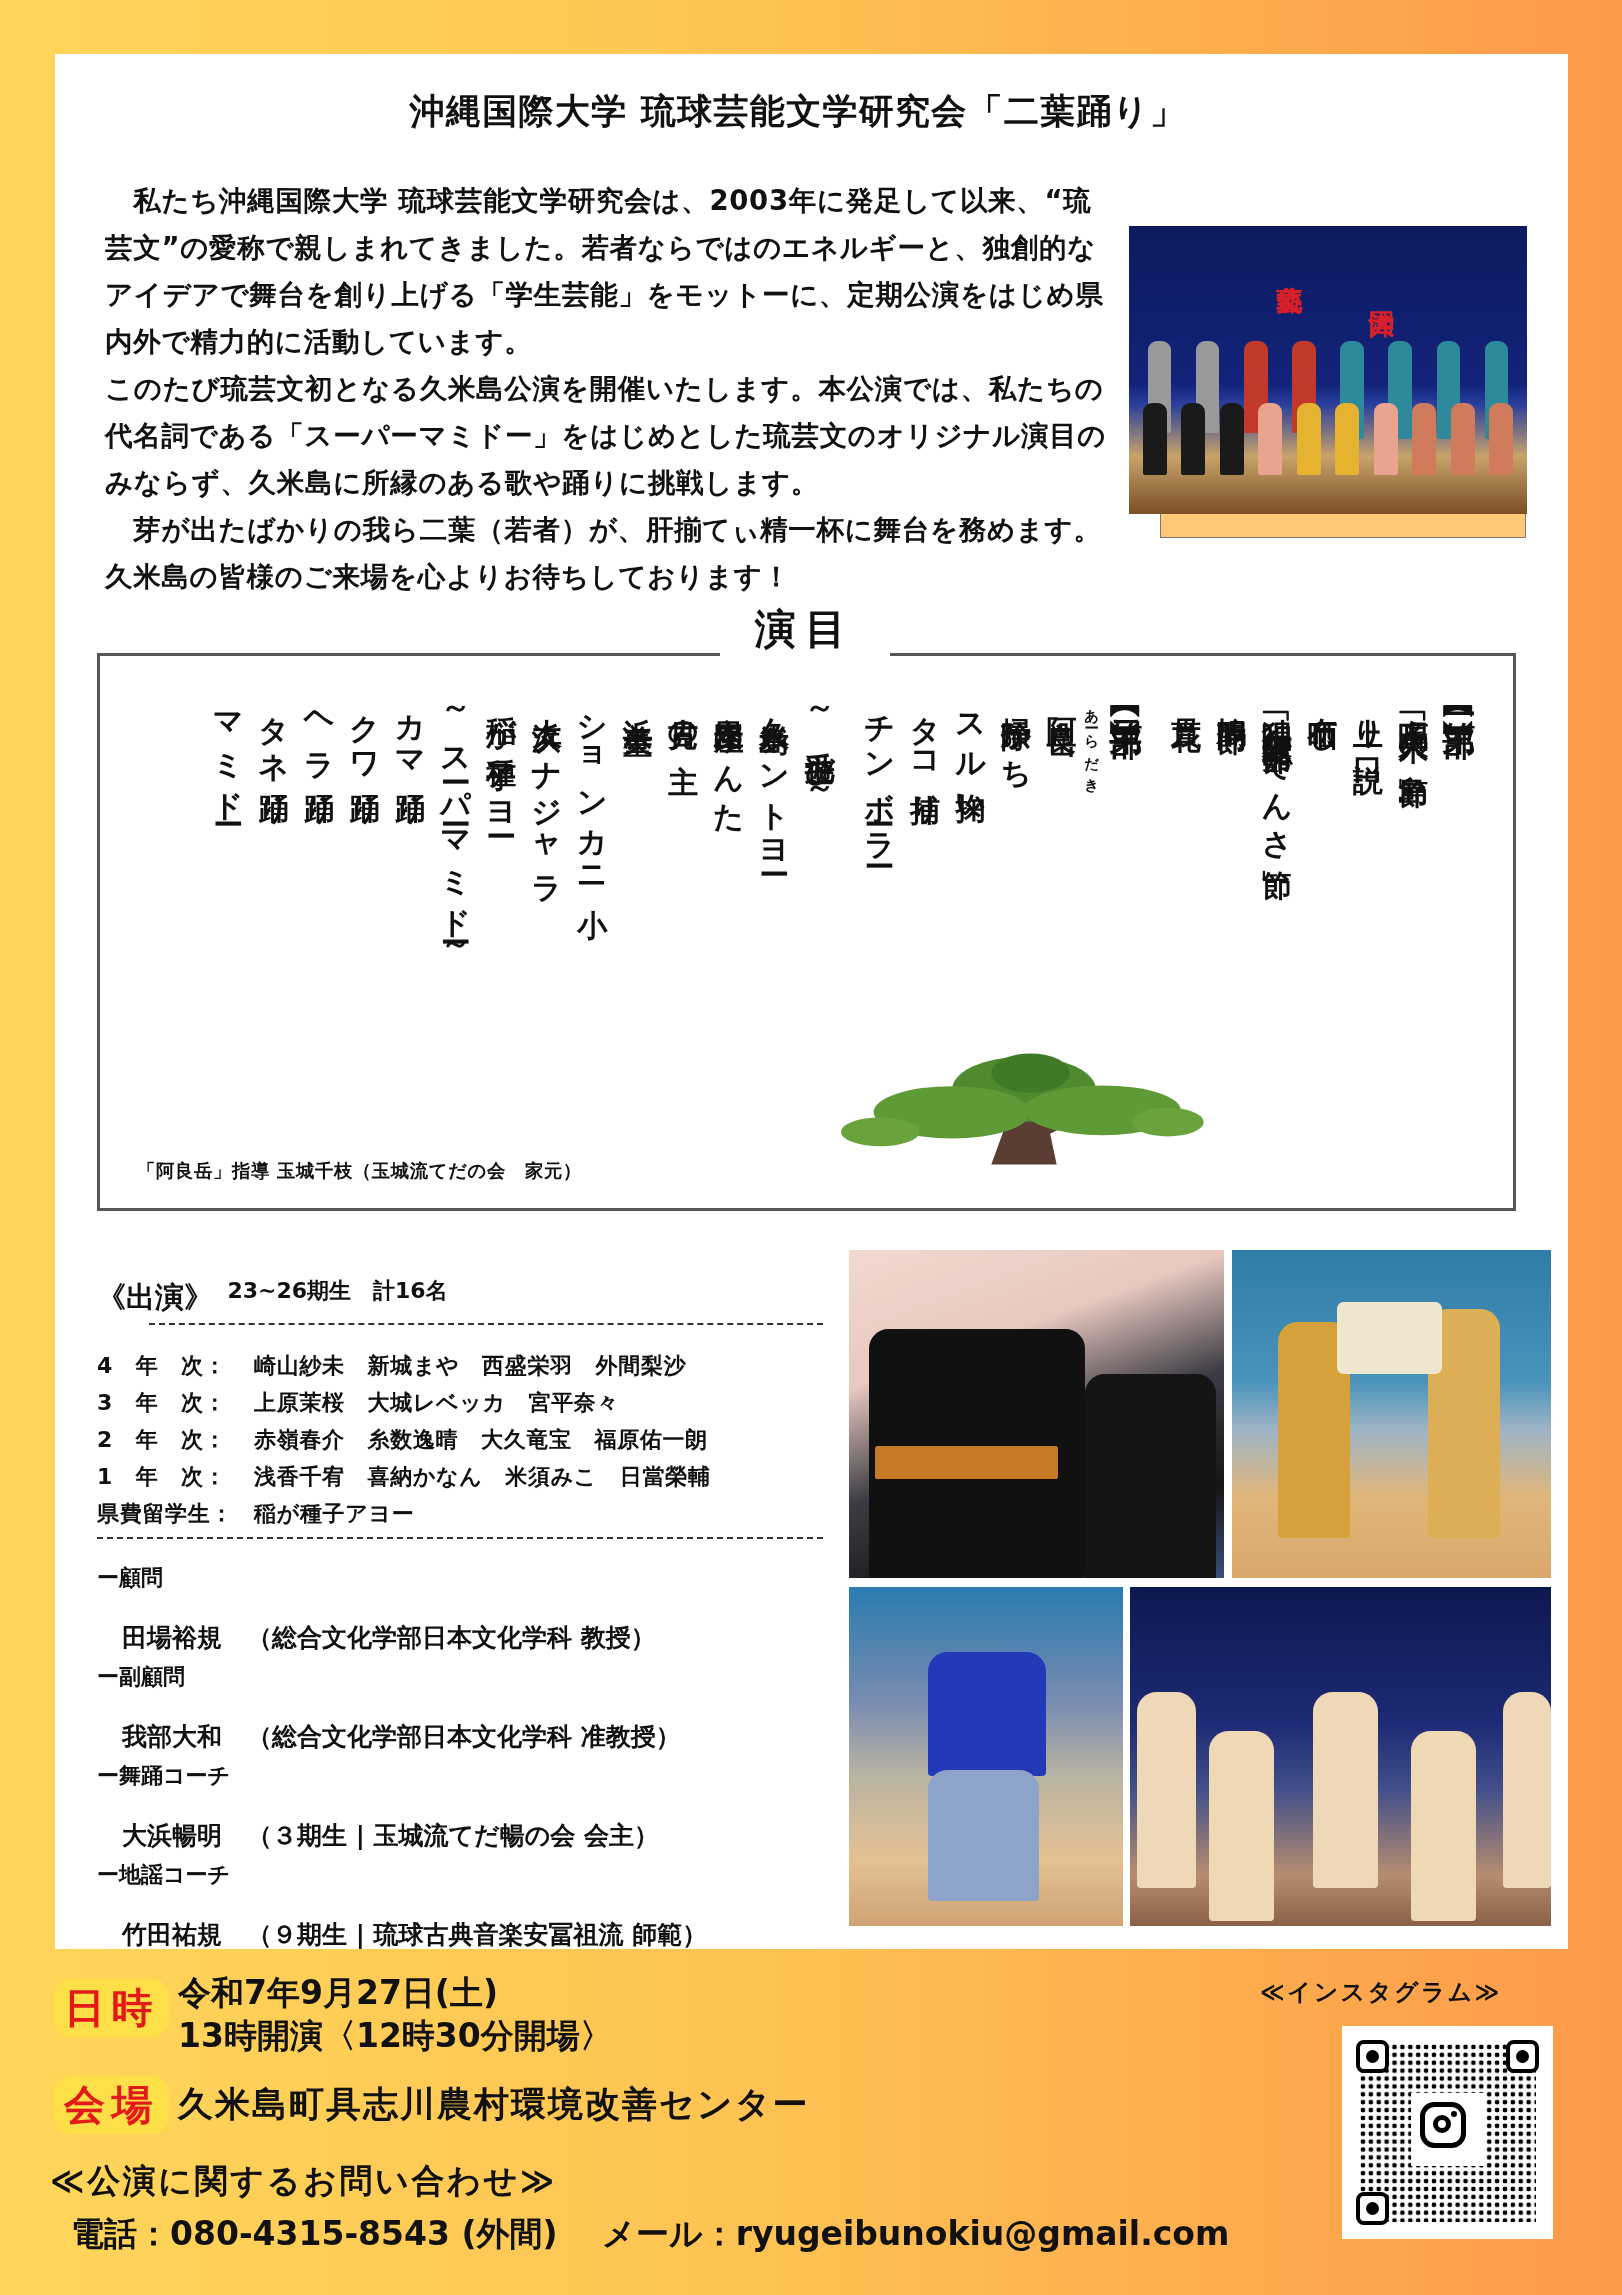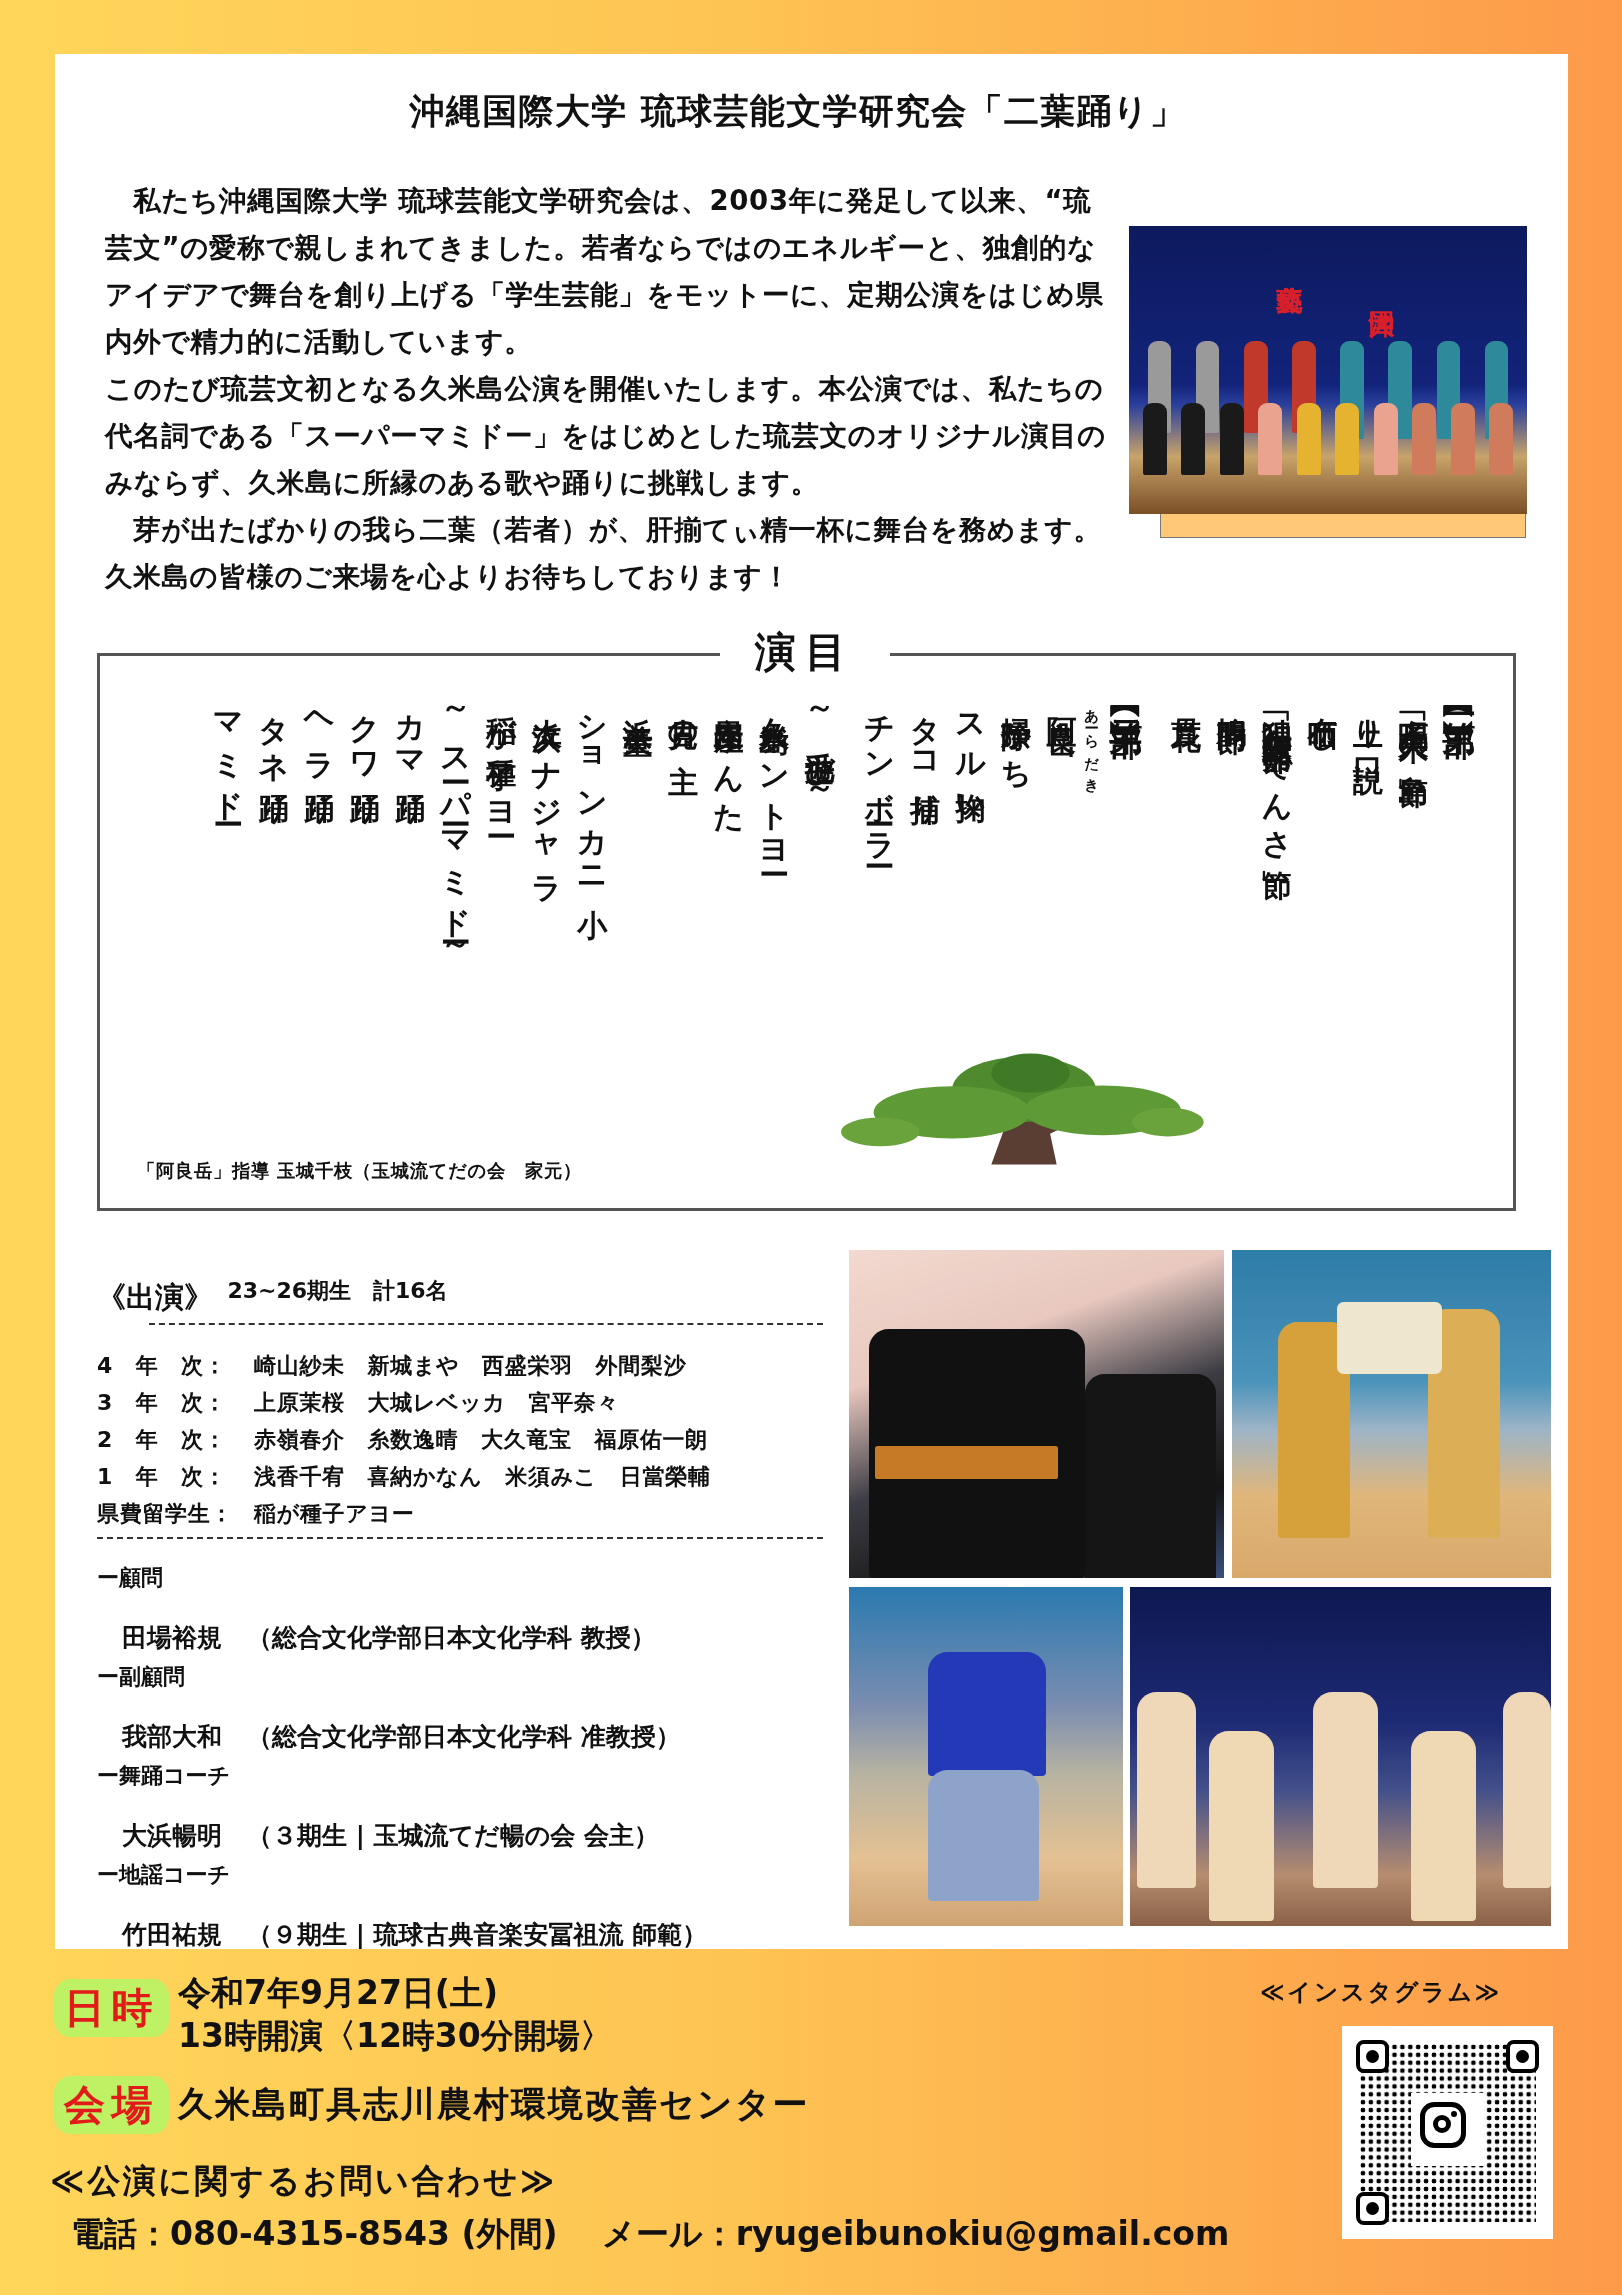--- a/index.html
+++ b/index.html
@@ -33,21 +33,21 @@
   .hero .banner2 { position:absolute; top:65px; left:236px; color:#d8202a; font-weight:bold; font-size:26px; writing-mode:vertical-rl; }
   .hero .row { position:absolute; left:6.5px; right:6.5px; display:flex; justify-content:space-around; }
   .hero .row span { display:block; width:23.6px; border-radius:9.2px 9.2px 2.6px 2.6px; }
 
   
   .prog-box {
     position:absolute; left:97px; top:653px; width:1419px; height:558px;
     border:3.9px solid #555; border-top:3.9px solid #555; box-sizing:border-box;
   }
   .prog-title {
-    position:absolute; left:720px; top:623px; width:170px; height:59px; background:#fff;
+    position:absolute; left:720px; top:600px; width:170px; height:59px; background:#fff;
     display:flex; align-items:center; justify-content:center;
     font-size:41px; font-weight:bold; letter-spacing:9.2px;
   }
   .prog-cols {
     position:absolute; right:144px; top:694px; height:497px;
     display:flex; flex-direction:row-reverse; gap:6.5px;
   }
   .vcol {
     writing-mode:vertical-rl; text-orientation:upright;
     font-size:30px; line-height:39px; font-weight:bold; letter-spacing:3.9px; white-space:nowrap;
@@ -83,21 +83,21 @@
   
   .ph { position:absolute; overflow:hidden; }
   .ph1 { left:849px; top:1250px; width:375px; height:328px; background:linear-gradient(160deg,#f2d9cf 0%, #e8c8bf 30%, #3c3c44 55%, #151515 80%, #3a4f7c 100%); }
   .ph2 { left:1232px; top:1250px; width:319px; height:328px; background:linear-gradient(180deg,#2e7ca8 0%, #4a93bb 40%, #9fb4c6 55%, #e0b67a 75%, #d9a86b 100%); }
   .ph3 { left:849px; top:1587px; width:274px; height:339px; background:linear-gradient(180deg,#2a7ab0 0%, #7b8db0 35%, #b7b3a2 55%, #e4c193 80%, #cfa474 100%); }
   .ph4 { left:1130px; top:1587px; width:421px; height:339px; background:linear-gradient(180deg,#0e1850 0%, #1d2a75 40%, #43508a 60%, #b78d6f 85%, #8a6147 100%); }
   .fig { position:absolute; border-radius:19.6px 19.6px 3.9px 3.9px; }
 
   
   .badge {
-    position:absolute; width:115px; height:58px; background:#bef264; border-radius:17px;
+    position:absolute; width:115px; height:58px; background:#fde047; border-radius:17px;
     display:flex; align-items:center; justify-content:center; color:#e21a1a;
     font-size:41px; font-weight:bold; letter-spacing:6.5px;
   }
   .when-1 { position:absolute; left:178px; top:1971px; font-size:33px; font-weight:bold; }
   .when-2 { position:absolute; left:178px; top:2014px; font-size:33px; font-weight:bold; }
   .venue  { position:absolute; left:178px; top:2081px; font-size:35px; font-weight:bold; letter-spacing:2px; }
   .inq-h  { position:absolute; left:50px; top:2159px; font-size:33px; font-weight:bold; letter-spacing:2.6px; }
   .inq    { position:absolute; left:71px; top:2212px; font-size:33px; font-weight:bold; white-space:pre; }
   .ig-label { position:absolute; left:1260px; top:1976px; font-size:23.6px; font-weight:bold; letter-spacing:2.6px; }
   .qr { position:absolute; left:1342px; top:2026px; width:211px; height:213px; background:#fff; }

